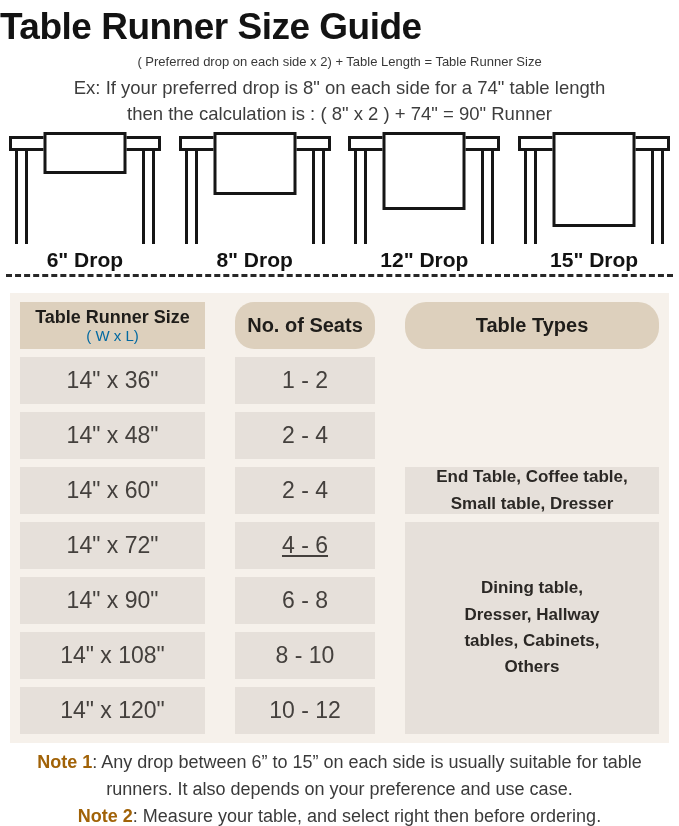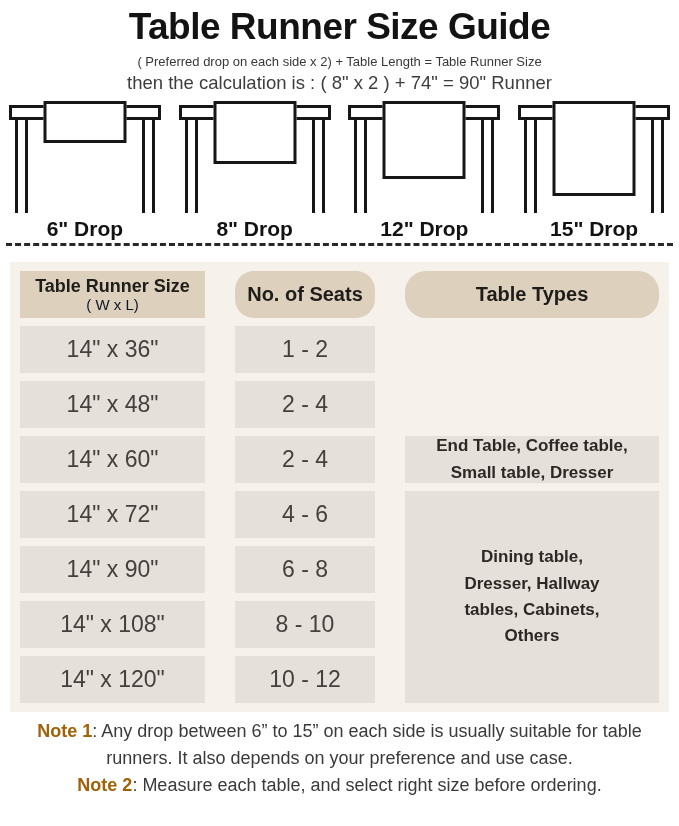--- a/index.html
+++ b/index.html
@@ -9,21 +9,20 @@
     width:679px; height:826px;
     margin:0 auto;
     background:#fff;
     overflow:hidden;
     font-family:"Liberation Sans", sans-serif;
     color:#3a3a3a;
     padding-top:7px;
   }
   
   .title {
-    text-align:center;
     font-size:37px; font-weight:700; color:#131313;
     letter-spacing:-0.5px;
     line-height:1.1;
   }
   .formula {
     margin-top:5px;
     text-align:center;
     font-size:13px; color:#383838;
     line-height:1.35;
   }
@@ -80,21 +79,21 @@
   .cell {
     display:flex; flex-direction:column;
     align-items:center; justify-content:center;
     text-align:center;
   }
   .cell.header {
     background:var(--header-cell-bg, #ddd0bd);
     font-size:20px; font-weight:700; color:#1f1d1a;
   }
   .h-line1 { font-size:18px; font-weight:700; color:#1f1d1a; line-height:1.15; }
-  .h-line2 { font-size:15px; font-weight:400; color:#0f172a; line-height:1.15; }
+  .h-line2 { font-size:15px; font-weight:400; color:#0369a1; line-height:1.15; }
   .cell.body {
     background:var(--row-cell-bg, #e6e0da);
   }
   .cell.size, .cell.seats {
     font-size:23px; font-weight:400; color:#44403d;
   }
   .cell.types {
     font-size:17px; font-weight:700; color:#2b2825;
     line-height:1.55;
   }
@@ -109,20 +108,21 @@
   }
   .note-label { font-weight:700; color:#a16207; }
 </style>
 </head>
 <body>
 
 <div class="page">
 
   <div class="title">Table Runner Size Guide</div>
   <div class="formula">( Preferred drop on each side x 2) + Table Length = Table Runner Size</div>
+  <div class="ex-line first">Ex: If your preferred drop is 8" on each side for a 74" table length</div>
   <div class="ex-line">then the calculation is : ( 8" x 2 ) + 74" = 90" Runner</div>
 
   <div class="diagrams">
     <div class="diagram">
       <div class="table-figure">
         <div class="leg left"></div>
         <div class="leg right"></div>
         <div class="tabletop"></div>
         <div class="runner d0"></div>
       </div>
@@ -173,34 +173,34 @@
       <div class="cell body size" style="grid-area:3/1/4/2;">14" x 48"</div>
       <div class="cell body size" style="grid-area:4/1/5/2;">14" x 60"</div>
       <div class="cell body size" style="grid-area:5/1/6/2;">14" x 72"</div>
       <div class="cell body size" style="grid-area:6/1/7/2;">14" x 90"</div>
       <div class="cell body size" style="grid-area:7/1/8/2;">14" x 108"</div>
       <div class="cell body size" style="grid-area:8/1/9/2;">14" x 120"</div>
 
       <div class="cell body seats" style="grid-area:2/2/3/3;">1 - 2</div>
       <div class="cell body seats" style="grid-area:3/2/4/3;">2 - 4</div>
       <div class="cell body seats" style="grid-area:4/2/5/3;">2 - 4</div>
-      <div class="cell body seats" style="grid-area:5/2/6/3;">4 - 6</div>
+      <div class="cell body seats" style="grid-area:5/2/6/3;text-decoration:underline;">4 - 6</div>
       <div class="cell body seats" style="grid-area:6/2/7/3;">6 - 8</div>
       <div class="cell body seats" style="grid-area:7/2/8/3;">8 - 10</div>
       <div class="cell body seats" style="grid-area:8/2/9/3;">10 - 12</div>
 
       <div class="cell body types" style="grid-area:5/3/9/4;">
         <div class="types-text narrow">Dining table, Dresser, Hallway tables, Cabinets, Others</div>
       </div>
       <div class="cell body types" style="grid-area:4/3/5/4;">
         <div class="types-text">End Table, Coffee table, Small table, Dresser</div>
       </div>
 
     </div>
   </div>
 
   <div class="notes">
     <span class="note-label">Note 1</span><span>: Any drop between 6” to 15” on each side is usually suitable for table runners. It also depends on your preference and use case.</span>
     <br>
-    <span class="note-label">Note 2</span><span>: Measure each table, and select right size before ordering.</span>
+    <span class="note-label">Note 2</span><span>: Measure your table, and select right then before ordering.</span>
   </div>
 
 </div>
 
 </body></html>

